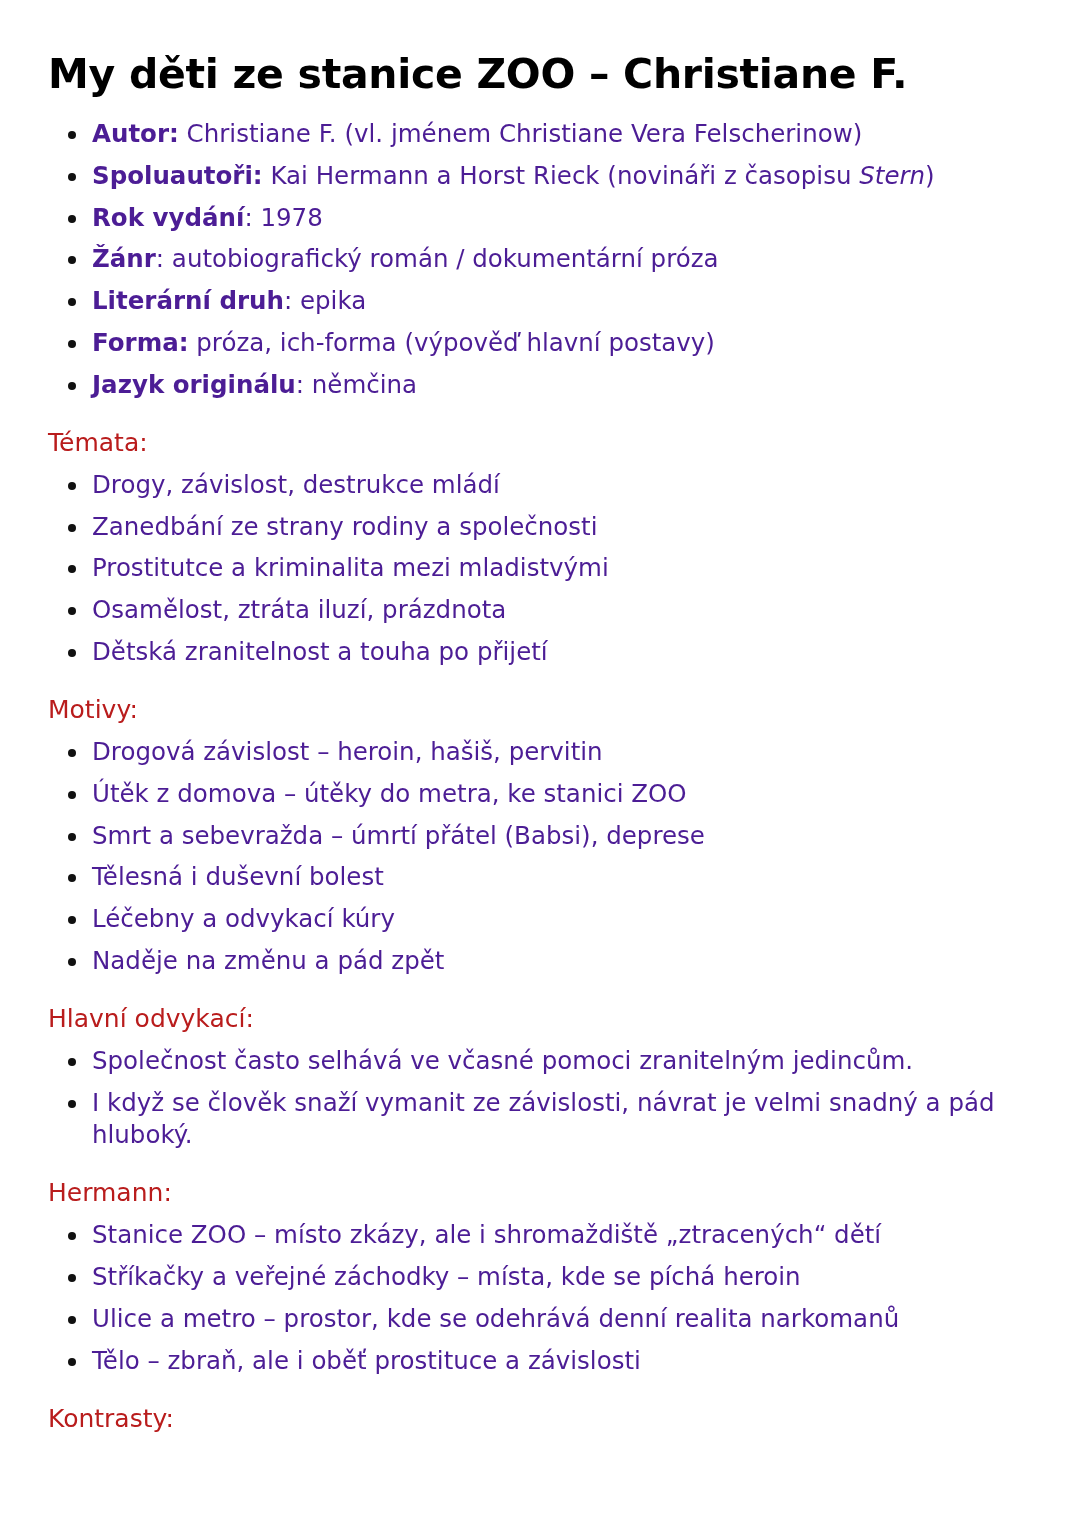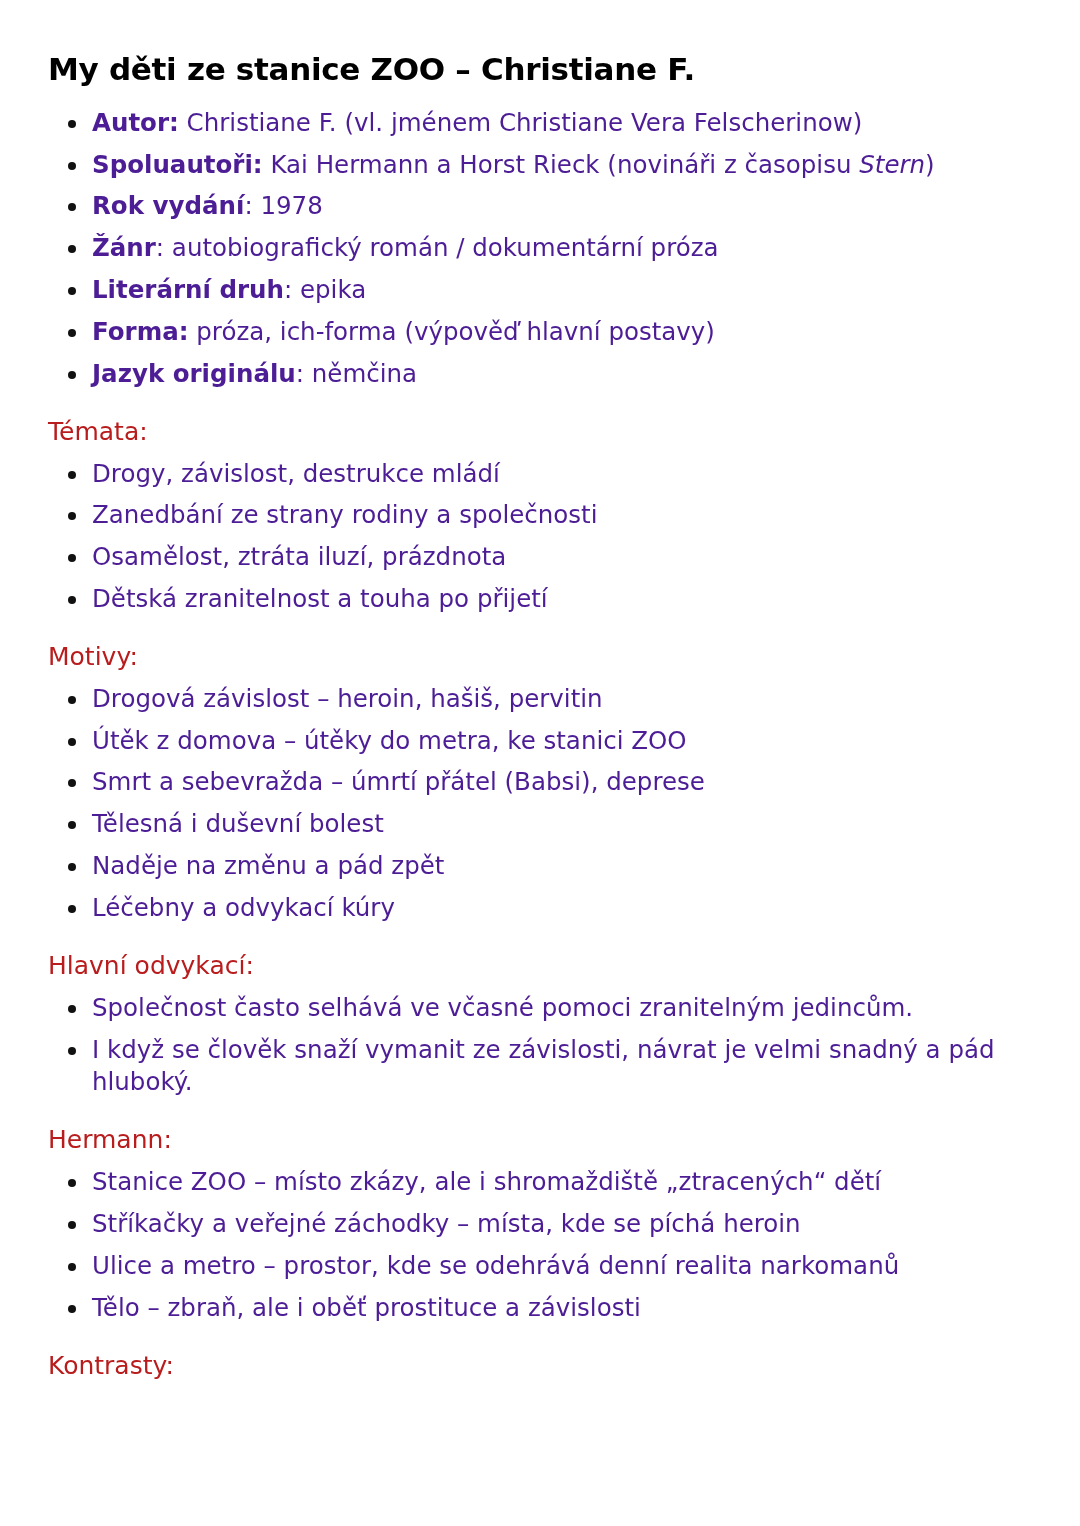--- a/index.html
+++ b/index.html
@@ -15,21 +15,21 @@
     -webkit-font-smoothing: antialiased;
   }
   .page {
     width: 1080px;
     min-height: 1526px;
     box-sizing: border-box;
     padding: 44px 62px 30px 48px;
     background: #ffffff;
   }
   h1.doc-title {
-    font-size: 31px;
+    font-size: 41px;
     font-weight: 700;
     letter-spacing: -0.3px;
     margin: 8px 0 20px 0;
     line-height: 1.12;
     color: #000000;
   }
   h2.section-heading {
     font-size: 25px;
     font-weight: 400;
     margin: 26px 0 12px 0;
@@ -99,32 +99,33 @@
     </li>
     <li>
       <b>Jazyk originálu</b><span>: němčina</span>
     </li>
   </ul>
 
   <h2 class="section-heading">Témata:</h2>
   <ul class="bullets loose">
     <li>Drogy, závislost, destrukce mládí</li>
     <li>Zanedbání ze strany rodiny a společnosti</li>
+    <li>Prostitutce a kriminalita mezi mladistvými</li>
     <li>Osamělost, ztráta iluzí, prázdnota</li>
     <li>Dětská zranitelnost a touha po přijetí</li>
   </ul>
 
   <h2 class="section-heading">Motivy:</h2>
   <ul class="bullets loose">
     <li>Drogová závislost – heroin, hašiš, pervitin</li>
     <li>Útěk z domova – útěky do metra, ke stanici ZOO</li>
     <li>Smrt a sebevražda – úmrtí přátel (Babsi), deprese</li>
     <li>Tělesná i duševní bolest</li>
+    <li>Léčebny a odvykací kúry</li>
     <li>Naděje na změnu a pád zpět</li>
-    <li>Léčebny a odvykací kúry</li>
   </ul>
 
   <h2 class="section-heading">Hlavní odvykací:</h2>
   <ul class="bullets loose">
     <li>Společnost často selhává ve včasné pomoci zranitelným jedincům.</li>
     <li>I když se člověk snaží vymanit ze závislosti, návrat je velmi snadný a pád hluboký.</li>
   </ul>
 
   <h2 class="section-heading">Hermann:</h2>
   <ul class="bullets loose">

